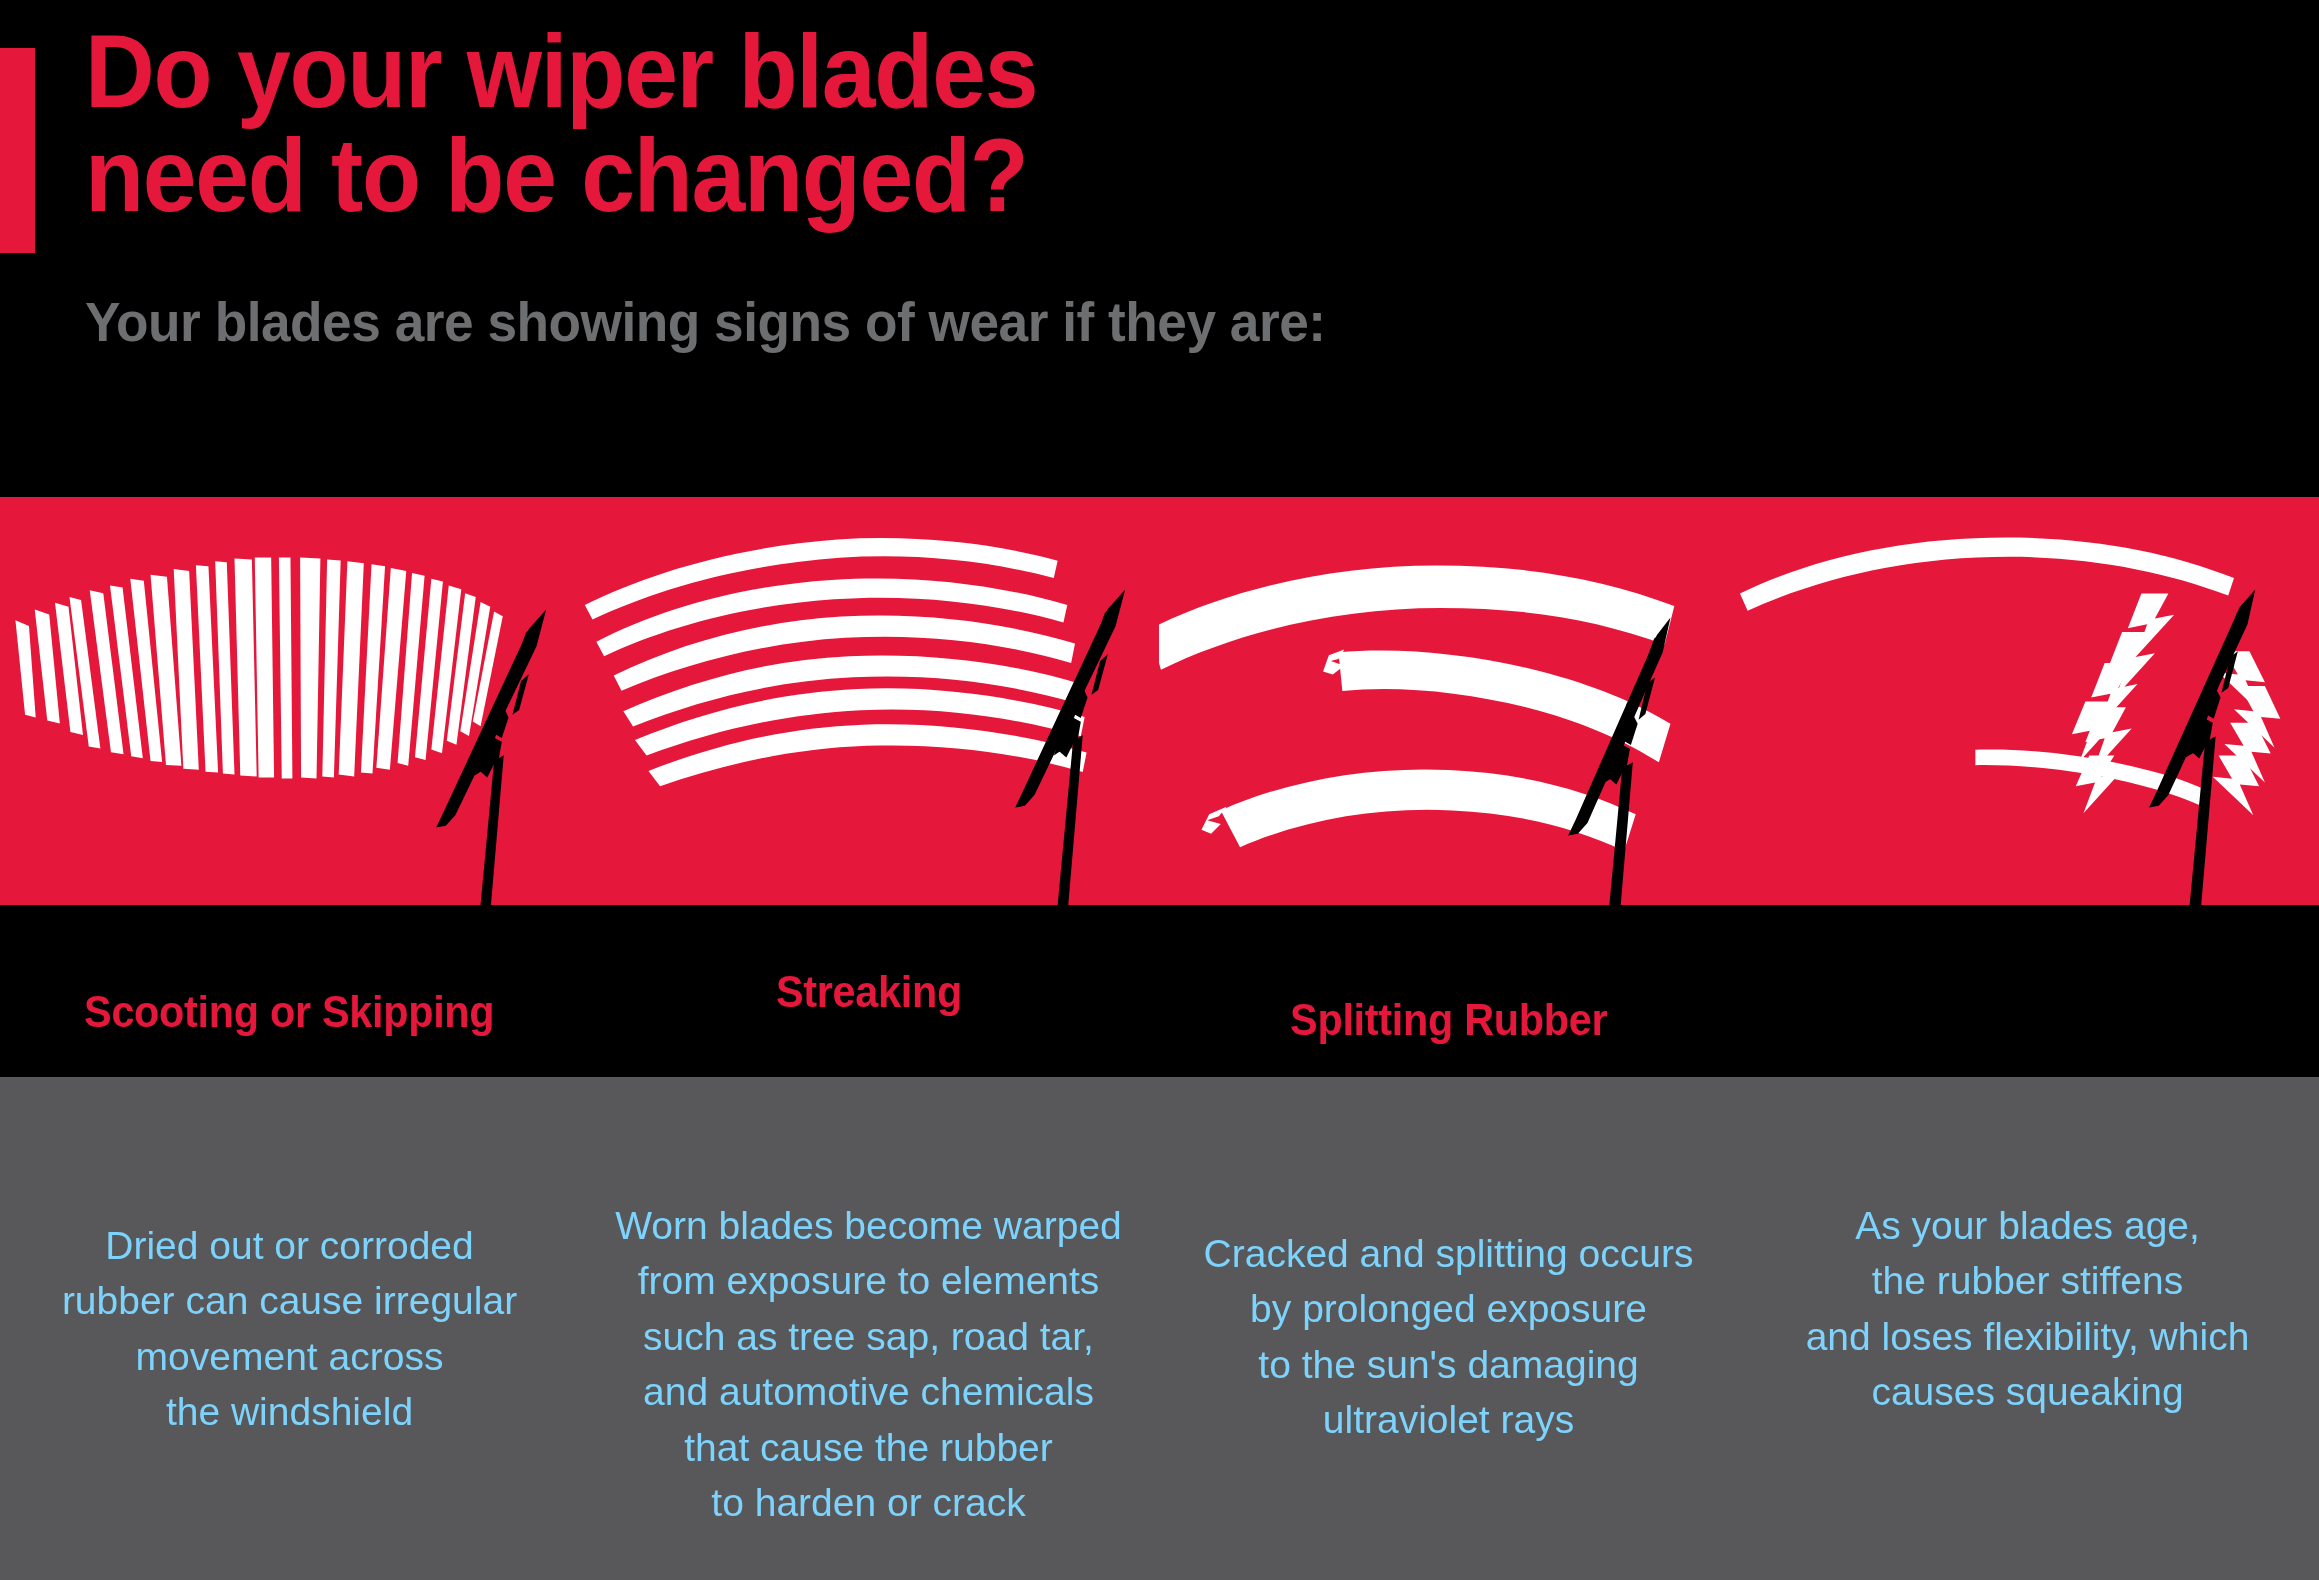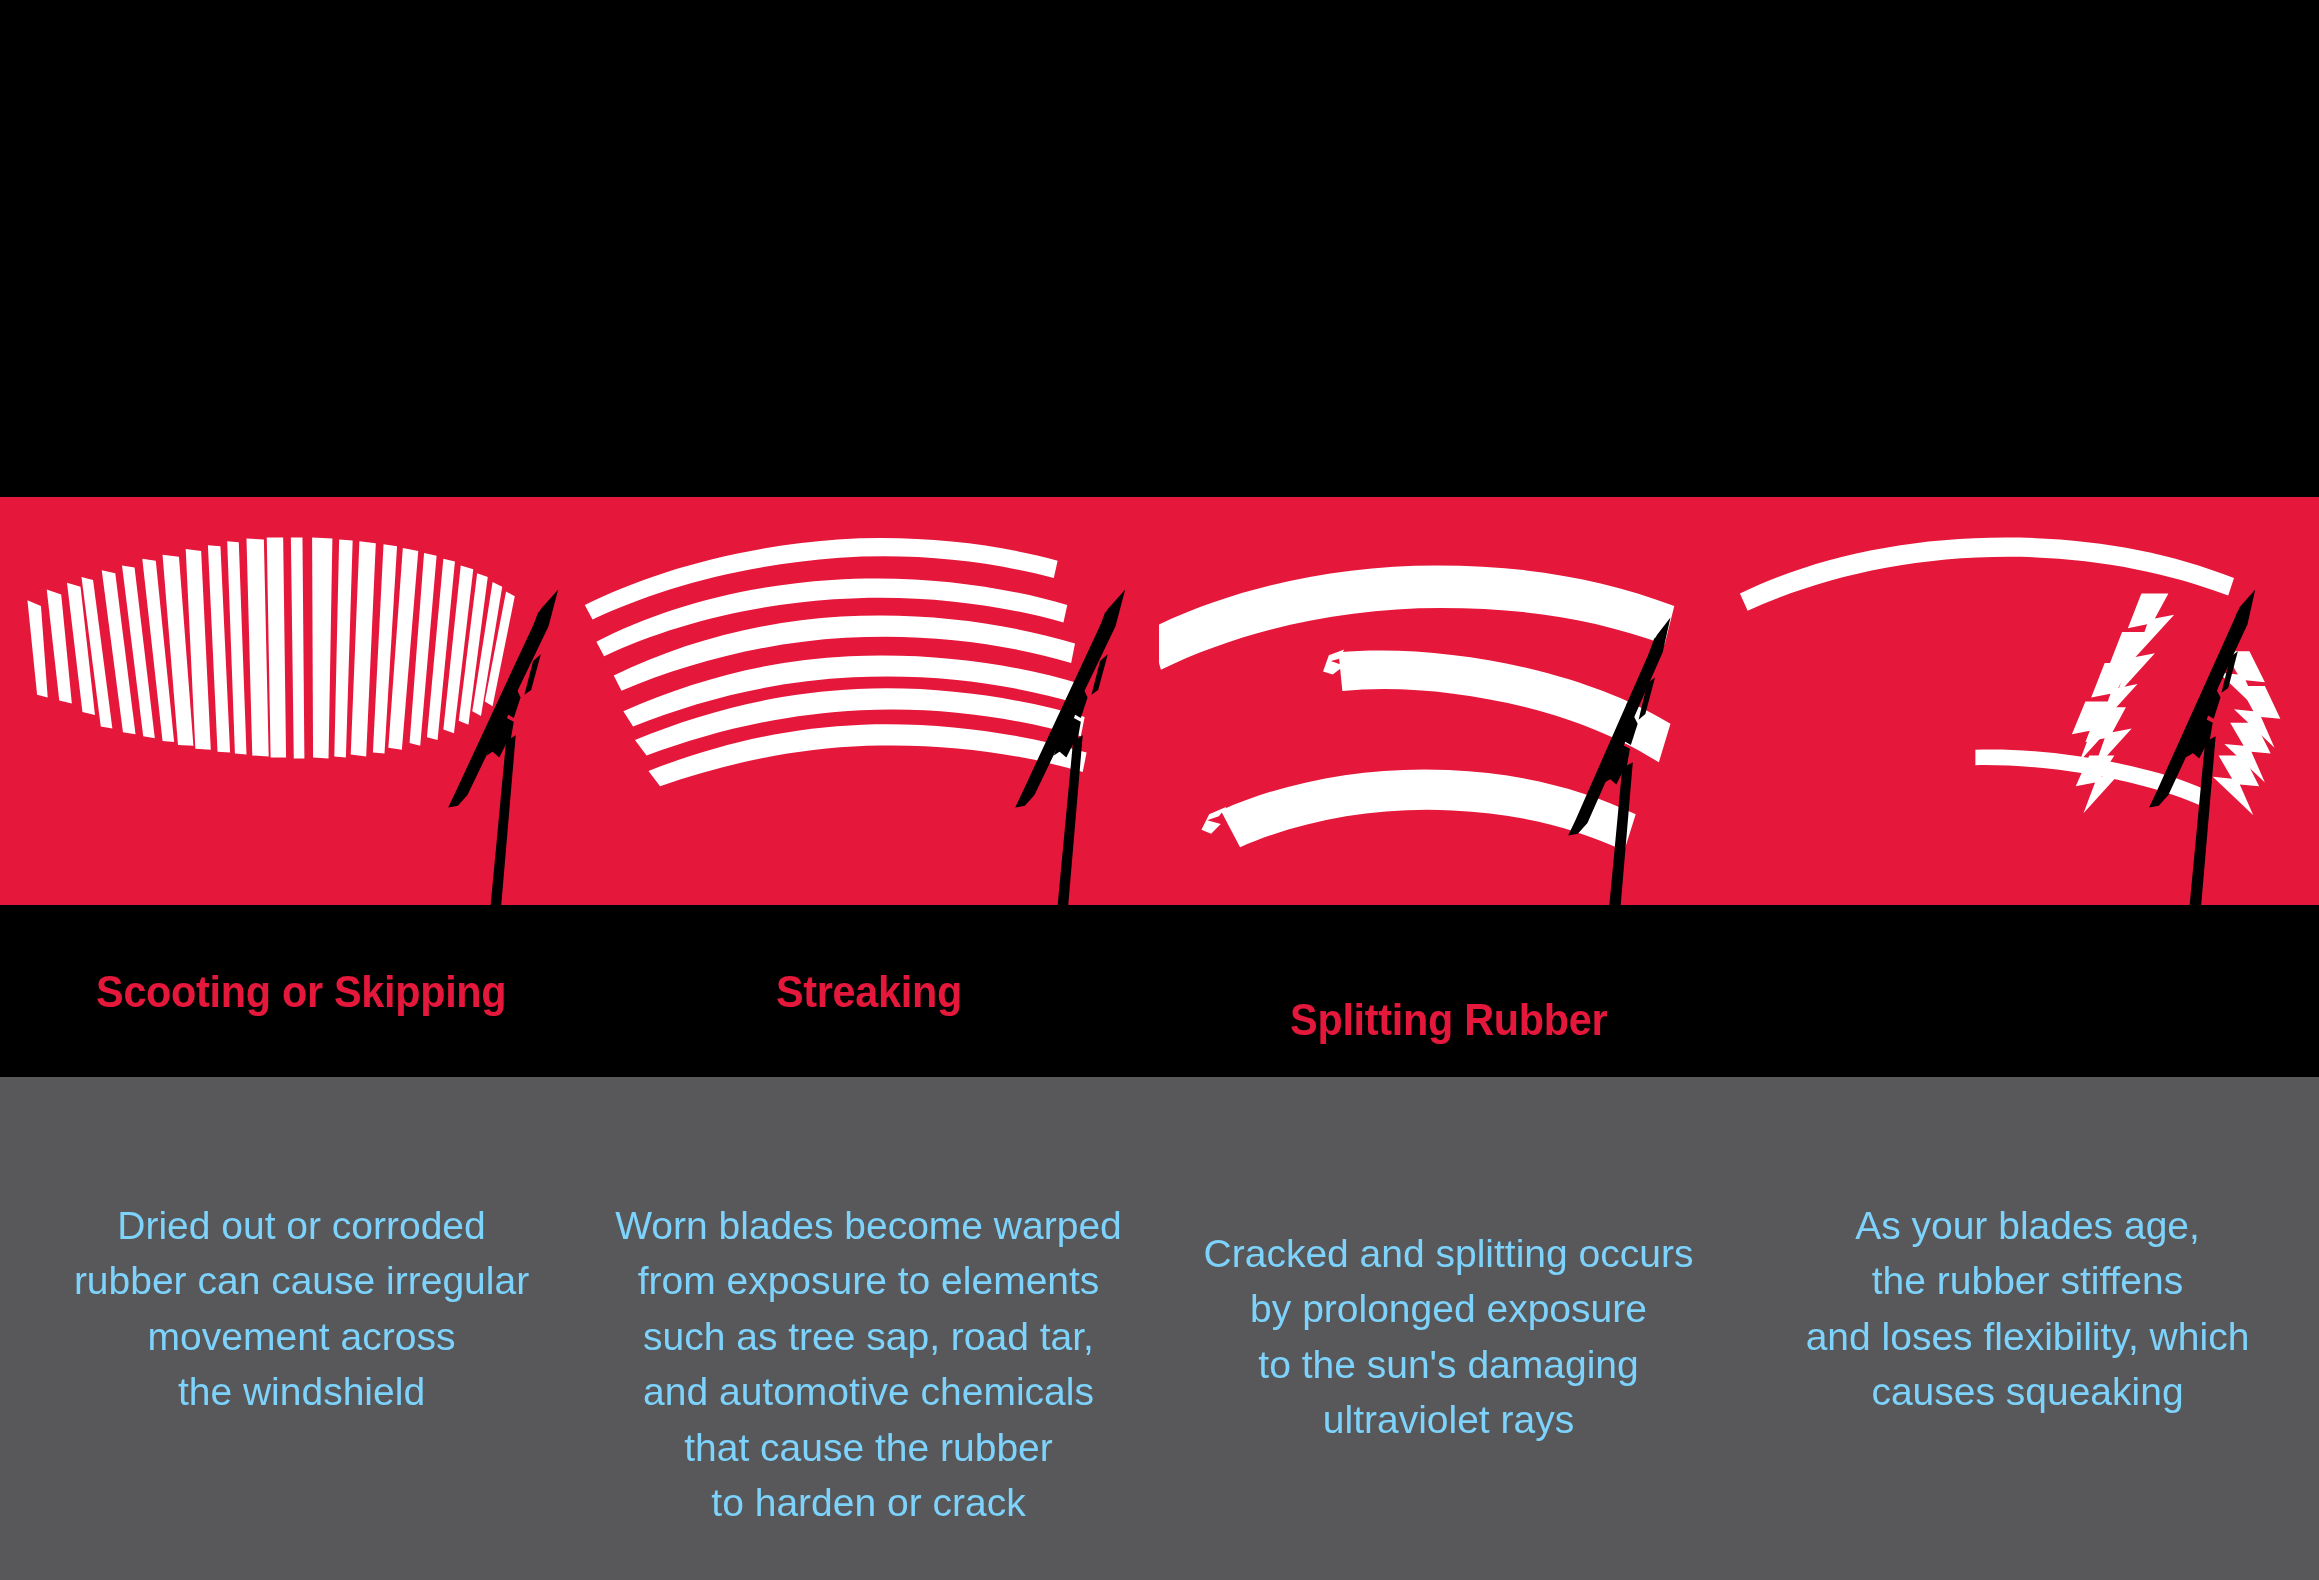--- a/index.html
+++ b/index.html
@@ -66,30 +66,36 @@
     position:absolute;top:121px;width:579px;
     color:#7dd3fc;
     font-size:39px;
     line-height:1.42;
     text-align:center;
     white-space:pre-line;
     font-weight:normal;
   }
 
   
-  .col0{left:12px;}
+  .col0{left:0px;margin-top:20px;}
   .col1{left:579px;text-align:center;}
   .col2{left:1159px;margin-top:28px;}
   .col3{left:1738px;}
 </style>
 </head>
 <body>
 
 <div class="page">
 
+  <div class="header">
+    <div class="accent-bar"></div>
+    <div class="title">Do your wiper blades
+need to be changed?</div>
+    <div class="subtitle">Your blades are showing signs of wear if they are:</div>
+  </div>
 
   <div class="red-band">
 
     <div class="panel col0">
       <svg viewBox="0 0 600 423" preserveAspectRatio="none">
         <g fill="#FFFFFF">
           <g id="fan">
             <path d="M16,107 L30,113 L37,208 L26,205 Z"></path>
             <path d="M36,96 L51,101 L62,214 L49,211 Z"></path>
             <path d="M57,89 L71,93 L86,226 L73,223 Z"></path>

